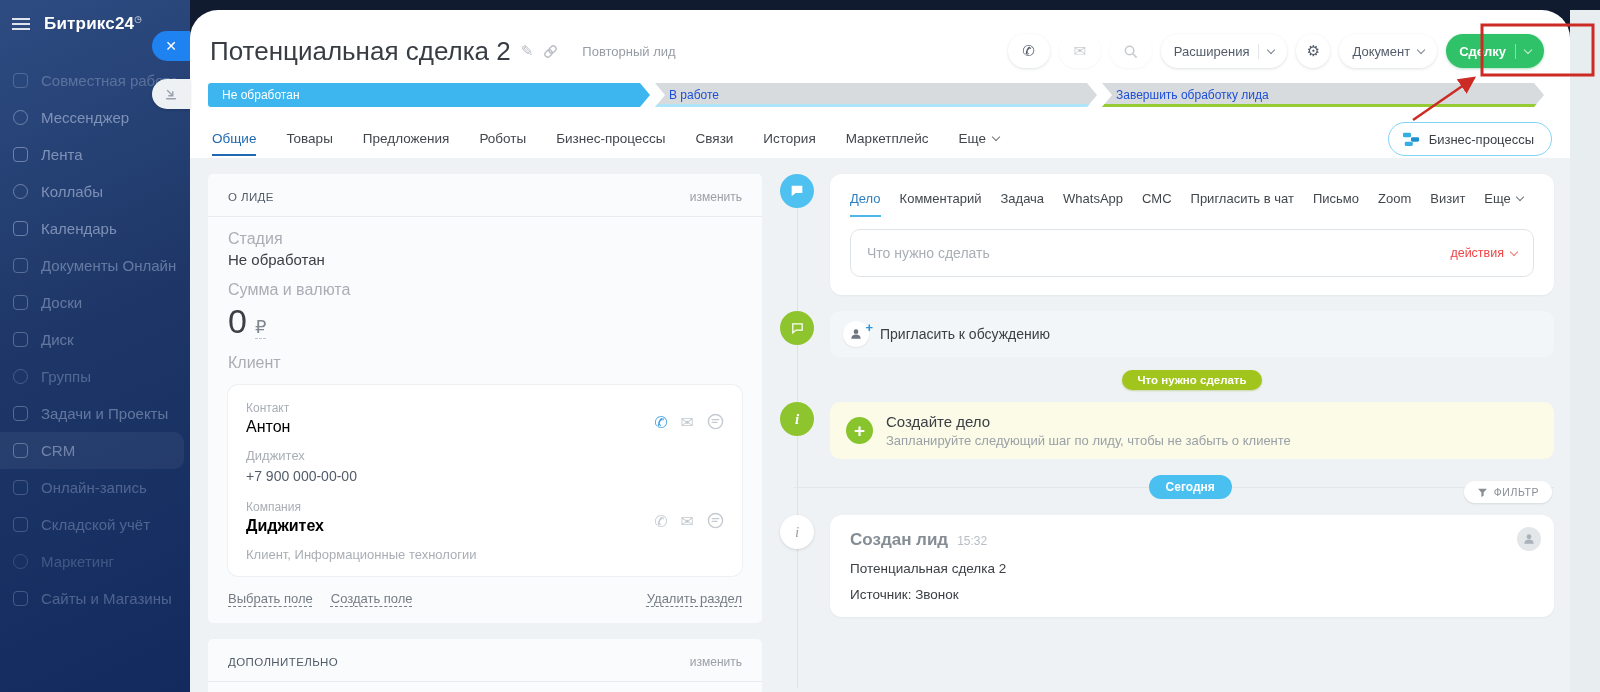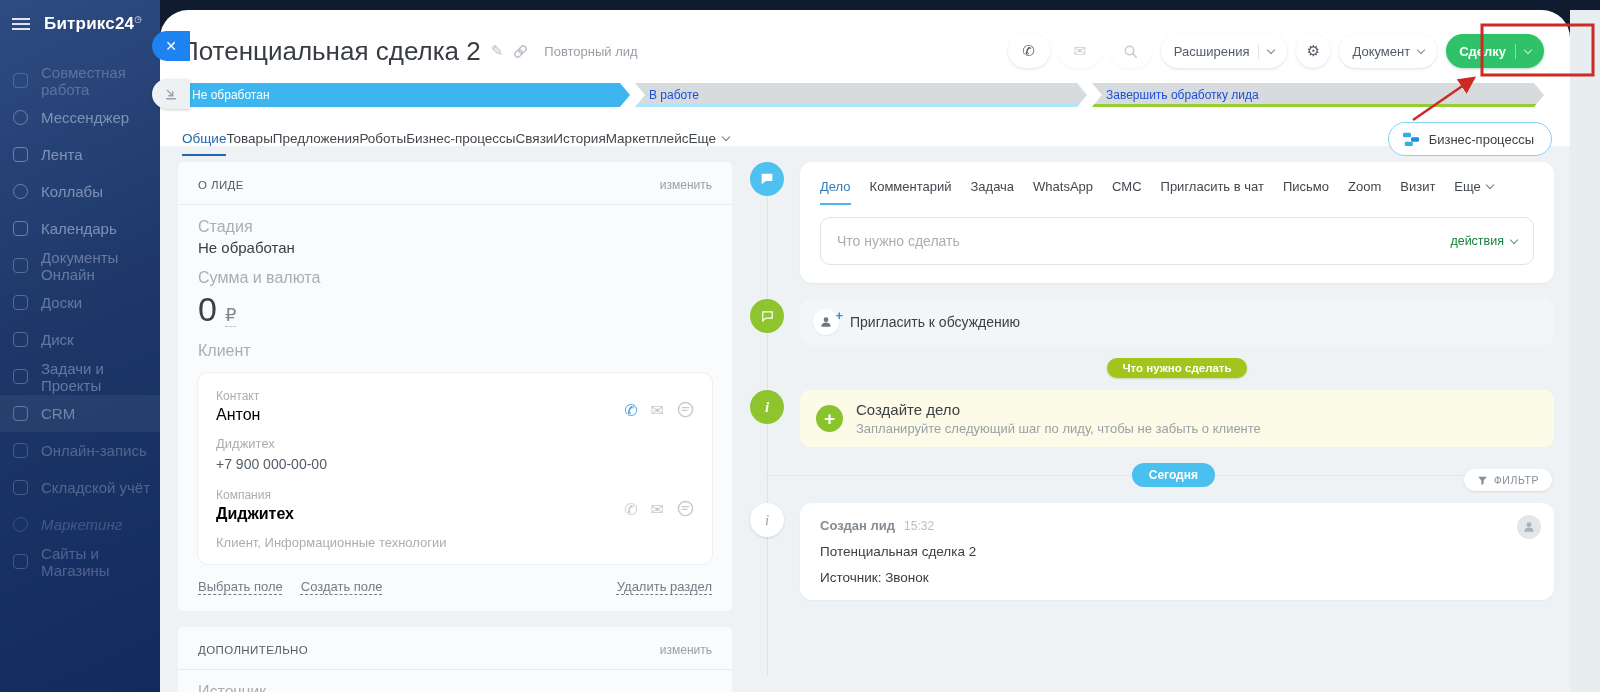--- a/index.html
+++ b/index.html
@@ -1,54 +1,54 @@
 <!DOCTYPE html>
 <html><head>
 <meta charset="utf-8">
 <style>
   * { box-sizing: border-box; margin: 0; padding: 0; }
   html,body { width:1600px; height:692px; overflow:hidden;
     font-family:"Liberation Sans","DejaVu Sans",sans-serif; }
   .app { position:relative; width:1600px; height:692px; background:#111b30; display:flex; }
 
   
-  .sidebar { width:160px; height:100%; flex-shrink:0;
+  .sidebar { width:190px; height:100%; flex-shrink:0;
     background:linear-gradient(155deg,#2e4c82 0%,#1e3768 45%,#122a5e 100%); position:relative; z-index:1; }
   .sb-top { display:flex; align-items:center; padding:14px 12px 0 12px; }
   .burger { width:18px; height:12px; border-top:2px solid rgba(255,255,255,.85);
     border-bottom:2px solid rgba(255,255,255,.85); position:relative; margin-right:14px; }
   .burger::after { content:""; position:absolute; left:0; right:0; top:3px; height:2px; background:rgba(255,255,255,.85); }
   .logo { color:#fff; font-size:17px; font-weight:700; letter-spacing:.2px; }
   .logo sup { font-size:9px; font-weight:400; opacity:.8; }
   .sb-items { margin-top:28px; }
   .sb-item { display:flex; align-items:center; height:37px; padding-left:13px;
     font-size:15px; color:#b9c6e2; cursor:pointer; }
   .sb-item .sic { width:15px; height:15px; border:1.5px solid currentColor; border-radius:4px;
     margin-right:13px; flex-shrink:0; opacity:.8; }
   .sb-item .sic.round { border-radius:50%; }
-  .op60 { opacity:.60; } .op45 { opacity:.45; } .op34 { opacity:.34; } .op26 { opacity:.26;font-style:italic; }
+  .op60 { opacity:.60; } .op45 { opacity:.45; } .op34 { opacity:.34; } .op26 { opacity:.26; }
   .sb-item.active { background:rgba(255,255,255,.10); border-radius:0 10px 10px 0; width:184px; opacity:.55; }
 
   
   .edge-pill { position:absolute; left:152px; width:38px; height:30px; border-radius:16px 0 0 16px;
     display:flex; align-items:center; justify-content:center; z-index:3; cursor:pointer; }
   .close-pill { top:31px; background:#1e82f0; color:#fff; font-size:14px; font-weight:700; }
   .collapse-pill { top:79px; background:#edf1f4; color:#99a1ab; box-shadow:0 1px 3px rgba(0,0,0,.18); }
 
   
   .canvas { position:relative; flex:1; height:100%; }
   .bg-strip { position:absolute; top:10px; right:0; width:30px; bottom:0; background:#e8edf0; }
   .panel { position:absolute; top:10px; left:0; right:30px; bottom:0; background:#fff;
     border-radius:28px 28px 0 0; overflow:hidden; display:flex; flex-direction:column; z-index:2; }
 
   
   .p-header { display:flex; align-items:center; padding:24px 26px 0 20px; flex-shrink:0; }
   .title { font-size:26px; color:#383d43; font-weight:500; }
   .t-ico { color:#b9bfc6; font-size:15px; margin-left:10px; cursor:pointer; }
-  .lead-type { color:#979da5; font-size:13px; margin-left:16px; }
+  .lead-type { color:#979da5; font-size:13px; margin-left:24px; }
   .h-right { margin-left:auto; display:flex; align-items:center; gap:9px; }
   .icon-btn { height:34px; min-width:42px; background:#fff; border-radius:17px; display:flex; align-items:center;
     justify-content:center; box-shadow:0 1px 3px rgba(80,90,110,.18); color:#525c69; font-size:15px; cursor:pointer; }
   .icon-btn.circ { width:34px; min-width:34px; border-radius:50%; }
   .icon-btn.faded { opacity:.32; }
   .pill-btn { height:34px; background:#fff; border-radius:17px; display:flex; align-items:center; padding:0 13px;
     font-size:13px; color:#525c69; box-shadow:0 1px 3px rgba(80,90,110,.18); cursor:pointer; }
   .vd { width:1px; height:15px; background:#e3e7ea; margin:0 9px; }
   .chev { display:inline-block; width:6px; height:6px; border-right:1.6px solid currentColor;
     border-bottom:1.6px solid currentColor; transform:rotate(45deg); margin-top:-3px; opacity:.75; }
@@ -59,22 +59,22 @@
   .stages { display:flex; gap:5px; margin:15px 26px 0 18px; height:24px; flex-shrink:0; }
   .seg { flex:1; position:relative; font-size:12px; line-height:24px; padding-left:14px; cursor:pointer;
     clip-path:polygon(0 0, calc(100% - 10px) 0, 100% 50%, calc(100% - 10px) 100%, 0 100%, 10px 50%); }
   .seg.first { clip-path:polygon(0 0, calc(100% - 10px) 0, 100% 50%, calc(100% - 10px) 100%, 0 100%);
     border-radius:3px 0 0 3px; background:#3db6ef; color:#fff; }
   .seg.gray { background:#d7dbde; color:#1d4ed8; }
   .seg .ul { position:absolute; left:0; right:0; bottom:0; height:3px; }
   .ul.blue { background:#aee5f9; } .ul.green { background:#95cb33; }
 
   
-  .tabs { display:flex; margin:24px 26px 0 22px; font-size:13.5px; color:#42474d;
-    align-items:flex-end; flex-shrink:0; }
+  .tabs { display:flex; gap:30px; margin:24px 26px 0 22px; font-size:13.5px; color:#42474d;
+    align-items:flex-end; flex-shrink:0; padding-bottom:12px; }
   .tab { cursor:pointer; position:relative; display:flex; align-items:center; }
   .tab.active { color:#2068b0; }
   .tab.active::after { content:""; position:absolute; left:0; right:0; bottom:-10px; height:2px; background:#2068b0; }
   .bp-btn { position:absolute; top:112px; right:18px; background:#fff; border:1px solid #82d4f4;
     border-radius:18px; height:34px; display:flex; align-items:center; gap:9px; padding:0 17px 0 13px;
     font-size:13px; color:#3a3f45; cursor:pointer; z-index:4; }
 
   
   .content { background:#eef2f4; flex:1; display:flex; padding:16px 16px 0 18px; gap:18px; overflow:hidden; }
   .lcol { width:554px; flex-shrink:0; }
@@ -116,21 +116,21 @@
   .tcard { flex:1; background:#fff; border-radius:12px; box-shadow:0 1px 2px rgba(40,50,60,.05); }
   .ttabs { display:flex; gap:19px; padding:17px 20px 13px; font-size:13px; color:#42474d; align-items:center; flex-wrap:nowrap; }
   .ttab { cursor:pointer; position:relative; white-space:nowrap; display:flex; align-items:center; }
   .ttab.active { color:#2e7fc0; }
   .ttab.active::after { content:""; position:absolute; left:0; right:0; bottom:-11px; height:2px; background:#4fb6ea; }
   .todo-input { margin:10px 20px 18px; border:1px solid #dfe4e8; border-radius:10px; height:48px;
     display:flex; align-items:center; padding:0 16px; background:#fff; }
   .todo-input input { border:none; outline:none; flex:1; font-size:14px; color:#3c4045;
     font-family:inherit; background:transparent; }
   .todo-input input::placeholder { color:#a9aeb5; }
-  .actions { font-size:12.5px; color:#15803d; display:flex; align-items:center; gap:7px; cursor:pointer; }
+  .actions { font-size:12.5px; color:#ef4444; display:flex; align-items:center; gap:7px; cursor:pointer; }
   .invite-row { flex:1; background:#f3f6f8; border-radius:10px; height:46px; display:flex; align-items:center;
     padding:0 13px; gap:11px; cursor:pointer; }
   .avp { width:26px; height:26px; border-radius:50%; background:#fff; position:relative;
     display:flex; align-items:center; justify-content:center; color:#6e7680; box-shadow:0 1px 2px rgba(0,0,0,.08); }
   .avp .plus { position:absolute; right:-4px; top:-1px; color:#2a94e0; font-size:13px; font-weight:700; }
   .invite-lbl { font-size:14px; color:#3c4045; }
   .badge-row { margin:13px 0 0 50px; display:flex; justify-content:center; }
   .todo-badge { background:#a2c51d; color:#fff; font-size:11.5px; font-weight:700; padding:4px 15px;
     border-radius:12px; box-shadow:0 1px 2px rgba(120,150,0,.3); }
   .ycard { flex:1; background:#fbfbe7; border-radius:10px; display:flex; align-items:center; gap:13px; padding:11px 16px; }
@@ -141,21 +141,21 @@
   .today-row { margin:16px 0 0 50px; position:relative; height:26px; }
   .today-row .hline { position:absolute; left:-36px; right:0; top:12px; height:1px; background:#e1e6ea; }
   .today-badge { position:absolute; left:44%; top:0; background:#49c0f0; color:#fff; font-size:12px;
     font-weight:700; padding:5px 17px; border-radius:14px; }
   .filter-btn { position:absolute; right:2px; top:6px; background:#fff; border-radius:13px; padding:5px 13px;
     font-size:10.5px; letter-spacing:.6px; color:#878e95; display:flex; gap:6px; align-items:center;
     box-shadow:0 1px 2px rgba(40,50,60,.12); cursor:pointer; }
   .ecard { flex:1; background:#fff; border-radius:12px; padding:15px 20px; position:relative;
     box-shadow:0 1px 2px rgba(40,50,60,.05); }
   .e-h { display:flex; align-items:baseline; gap:9px; }
-  .e-title { font-size:13px; font-weight:700; color:#848c94; }
+  .e-title { font-size:17px; font-weight:700; color:#848c94; }
   .e-time { font-size:12px; color:#b8bec4; }
   .e-line { font-size:13.5px; color:#3c4045; margin-top:11px; }
   .e-avatar { position:absolute; right:13px; top:12px; width:24px; height:24px; border-radius:50%;
     background:#e3e7ea; display:flex; align-items:center; justify-content:center; color:#aab1b8; }
   .mt16 { margin-top:16px; } .mt12 { margin-top:12px; } .mt14 { margin-top:14px; }
 
   
   .anno { position:absolute; inset:0; pointer-events:none; z-index:9; }
   svg.inline { display:block; }
 </style>
@@ -194,20 +194,24 @@
           <span class="sic"></span>
           <span>Документы Онлайн</span>
         </div>
       <div class="sb-item op45">
           <span class="sic"></span>
           <span>Доски</span>
         </div>
       <div class="sb-item op45">
           <span class="sic"></span>
           <span>Диск</span>
+        </div>
+      <div class="sb-item op34">
+          <span class="sic round"></span>
+          <span>Группы</span>
         </div>
       <div class="sb-item op45">
           <span class="sic"></span>
           <span>Задачи и Проекты</span>
         </div>
       <div class="sb-item active">
           <span class="sic"></span>
           <span>CRM</span>
         </div>
       <div class="sb-item op34">

